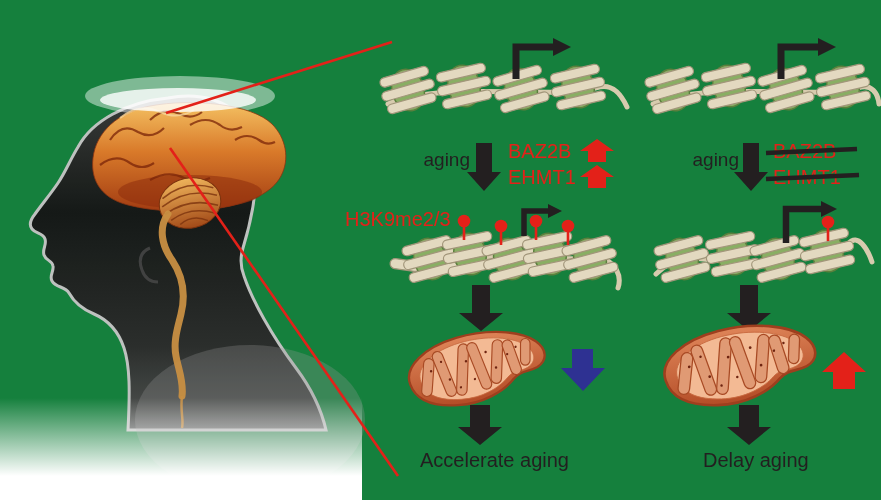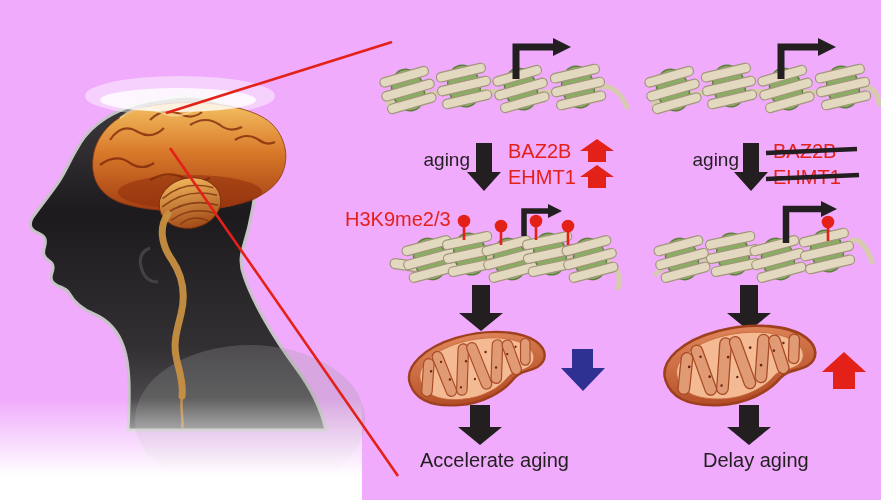--- a/index.html
+++ b/index.html
@@ -1,16 +1,16 @@
 <!DOCTYPE html>
 <html><head>
 <meta charset="utf-8">
 <style>
   html,body{margin:0;padding:0;background:#ffffff;}
-  .canvas{position:relative;width:881px;height:500px;background:#f0abfc;overflow:hidden;text-decoration:underline;}
+  .canvas{position:relative;width:881px;height:500px;background:#15803d;overflow:hidden;text-decoration:underline;}
   svg text{font-family:"Liberation Sans","DejaVu Sans",sans-serif;}
   .lbl-black{fill:#231f20;}
 </style>
 </head>
 <body>
 
 <div class="canvas">
 <svg width="881" height="500" viewBox="0 0 881 500" xmlns="http://www.w3.org/2000/svg">
   <defs>
     <linearGradient id="headG" x1="0" y1="0" x2="0" y2="1">

